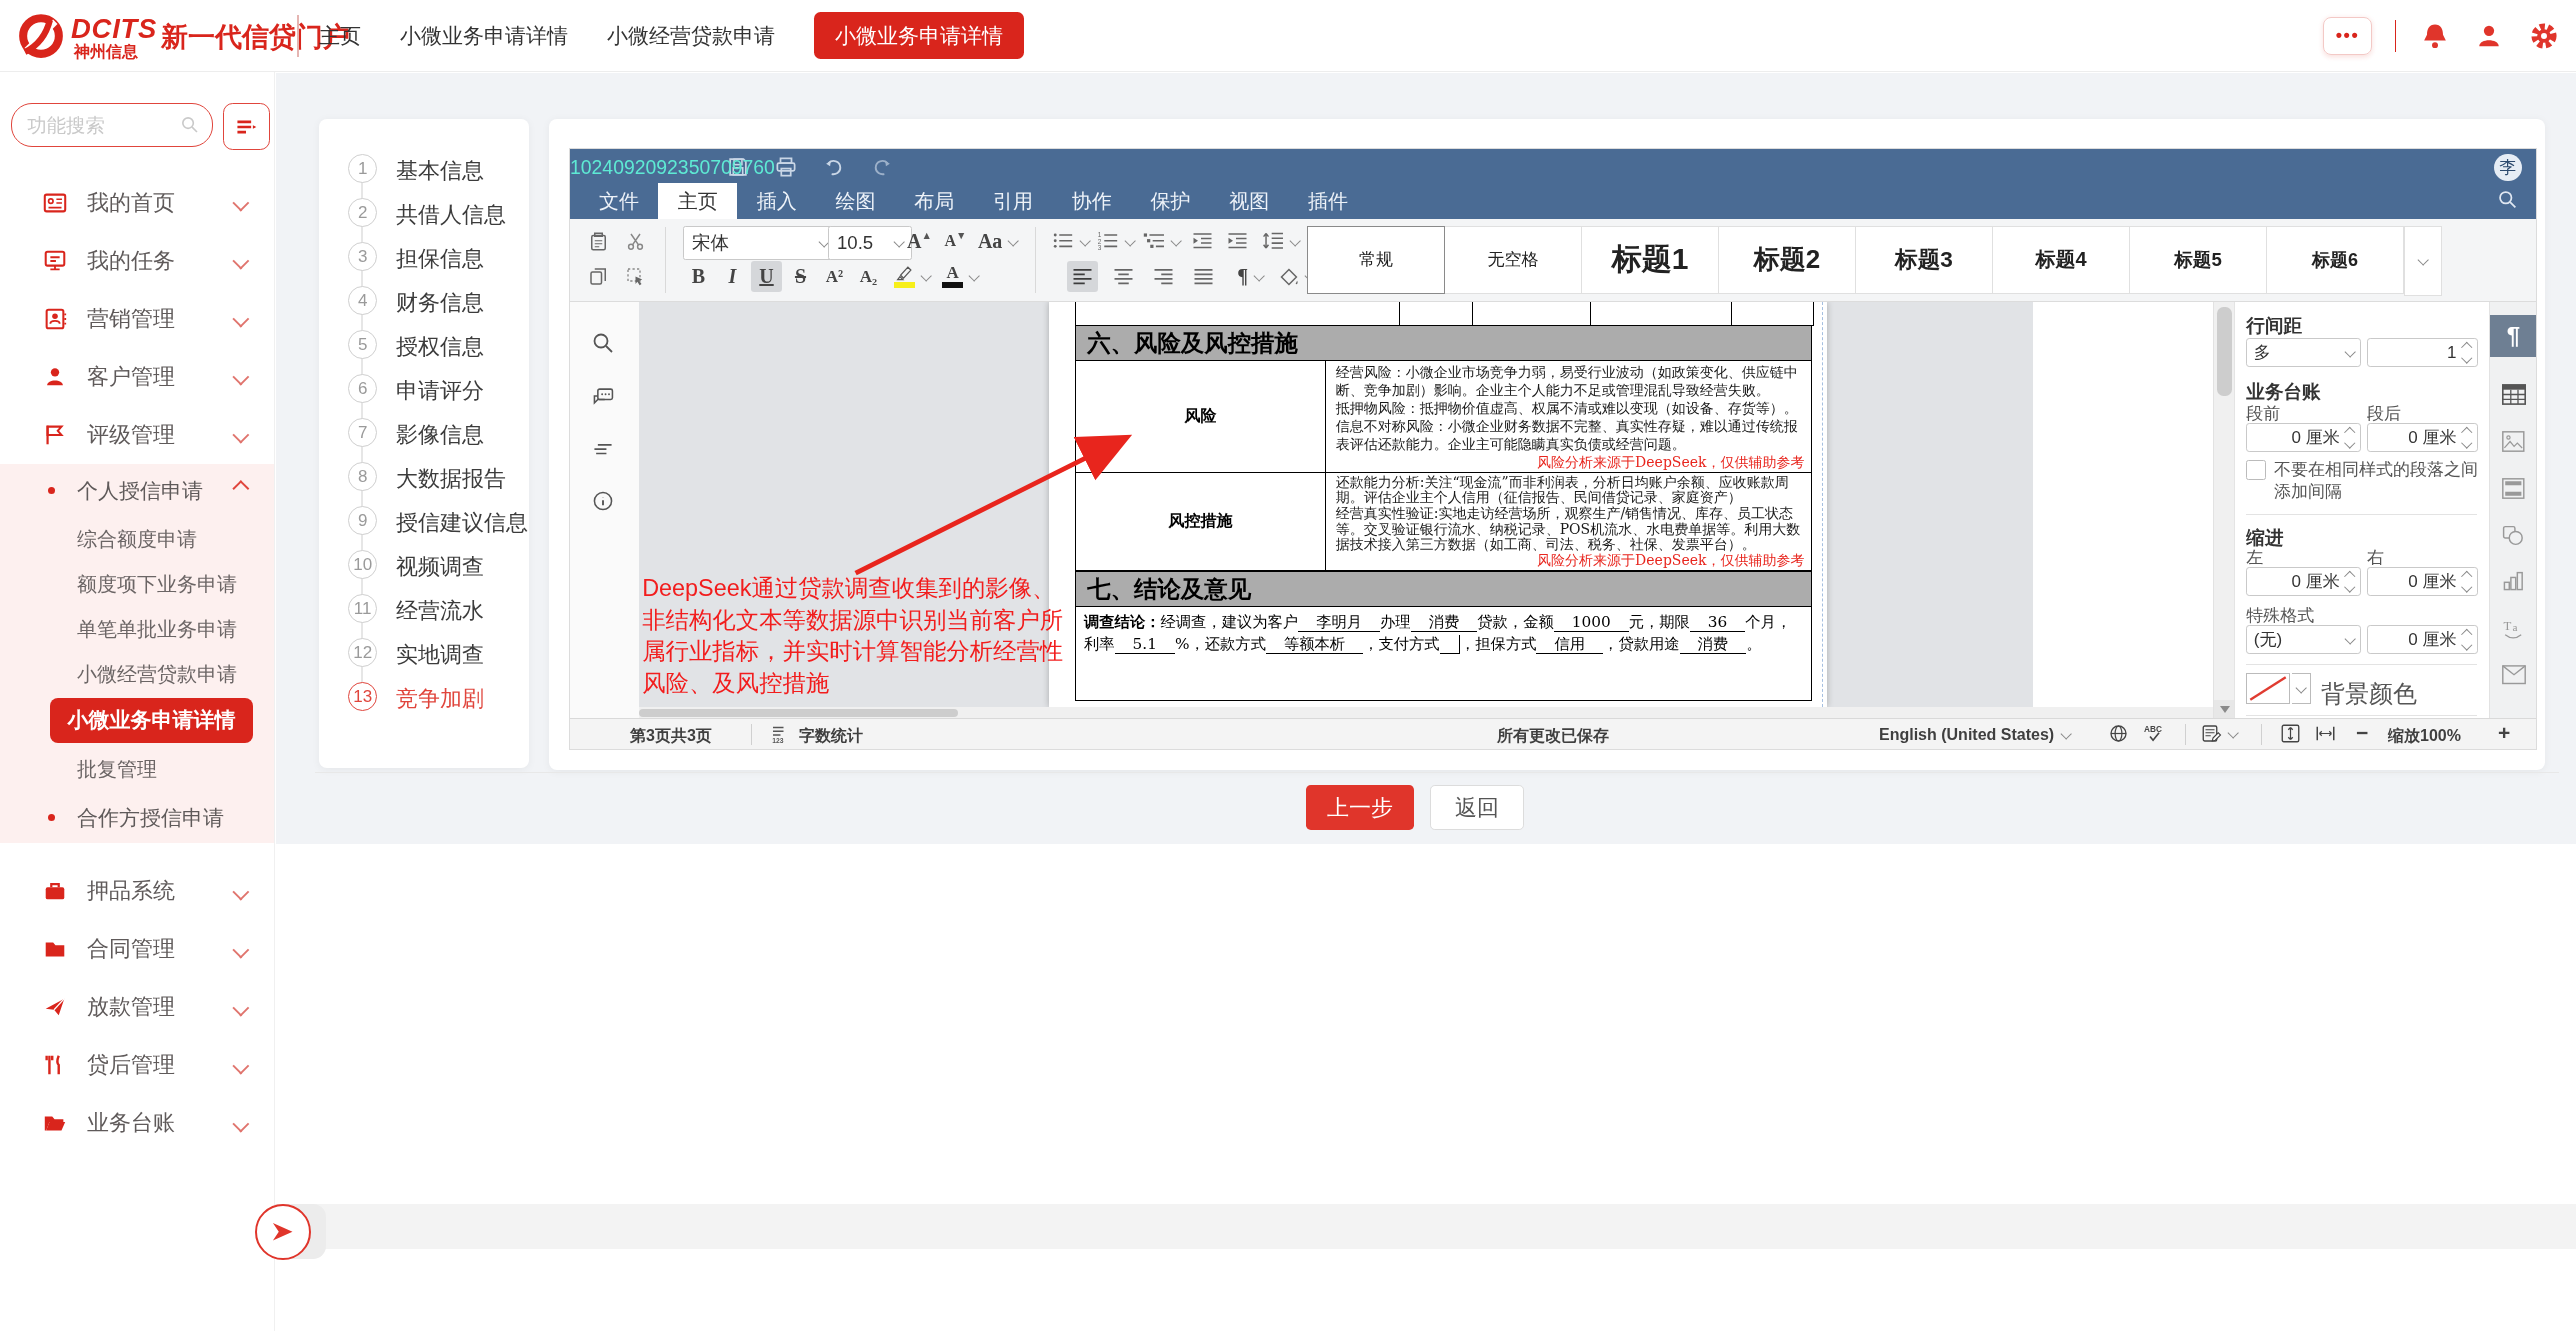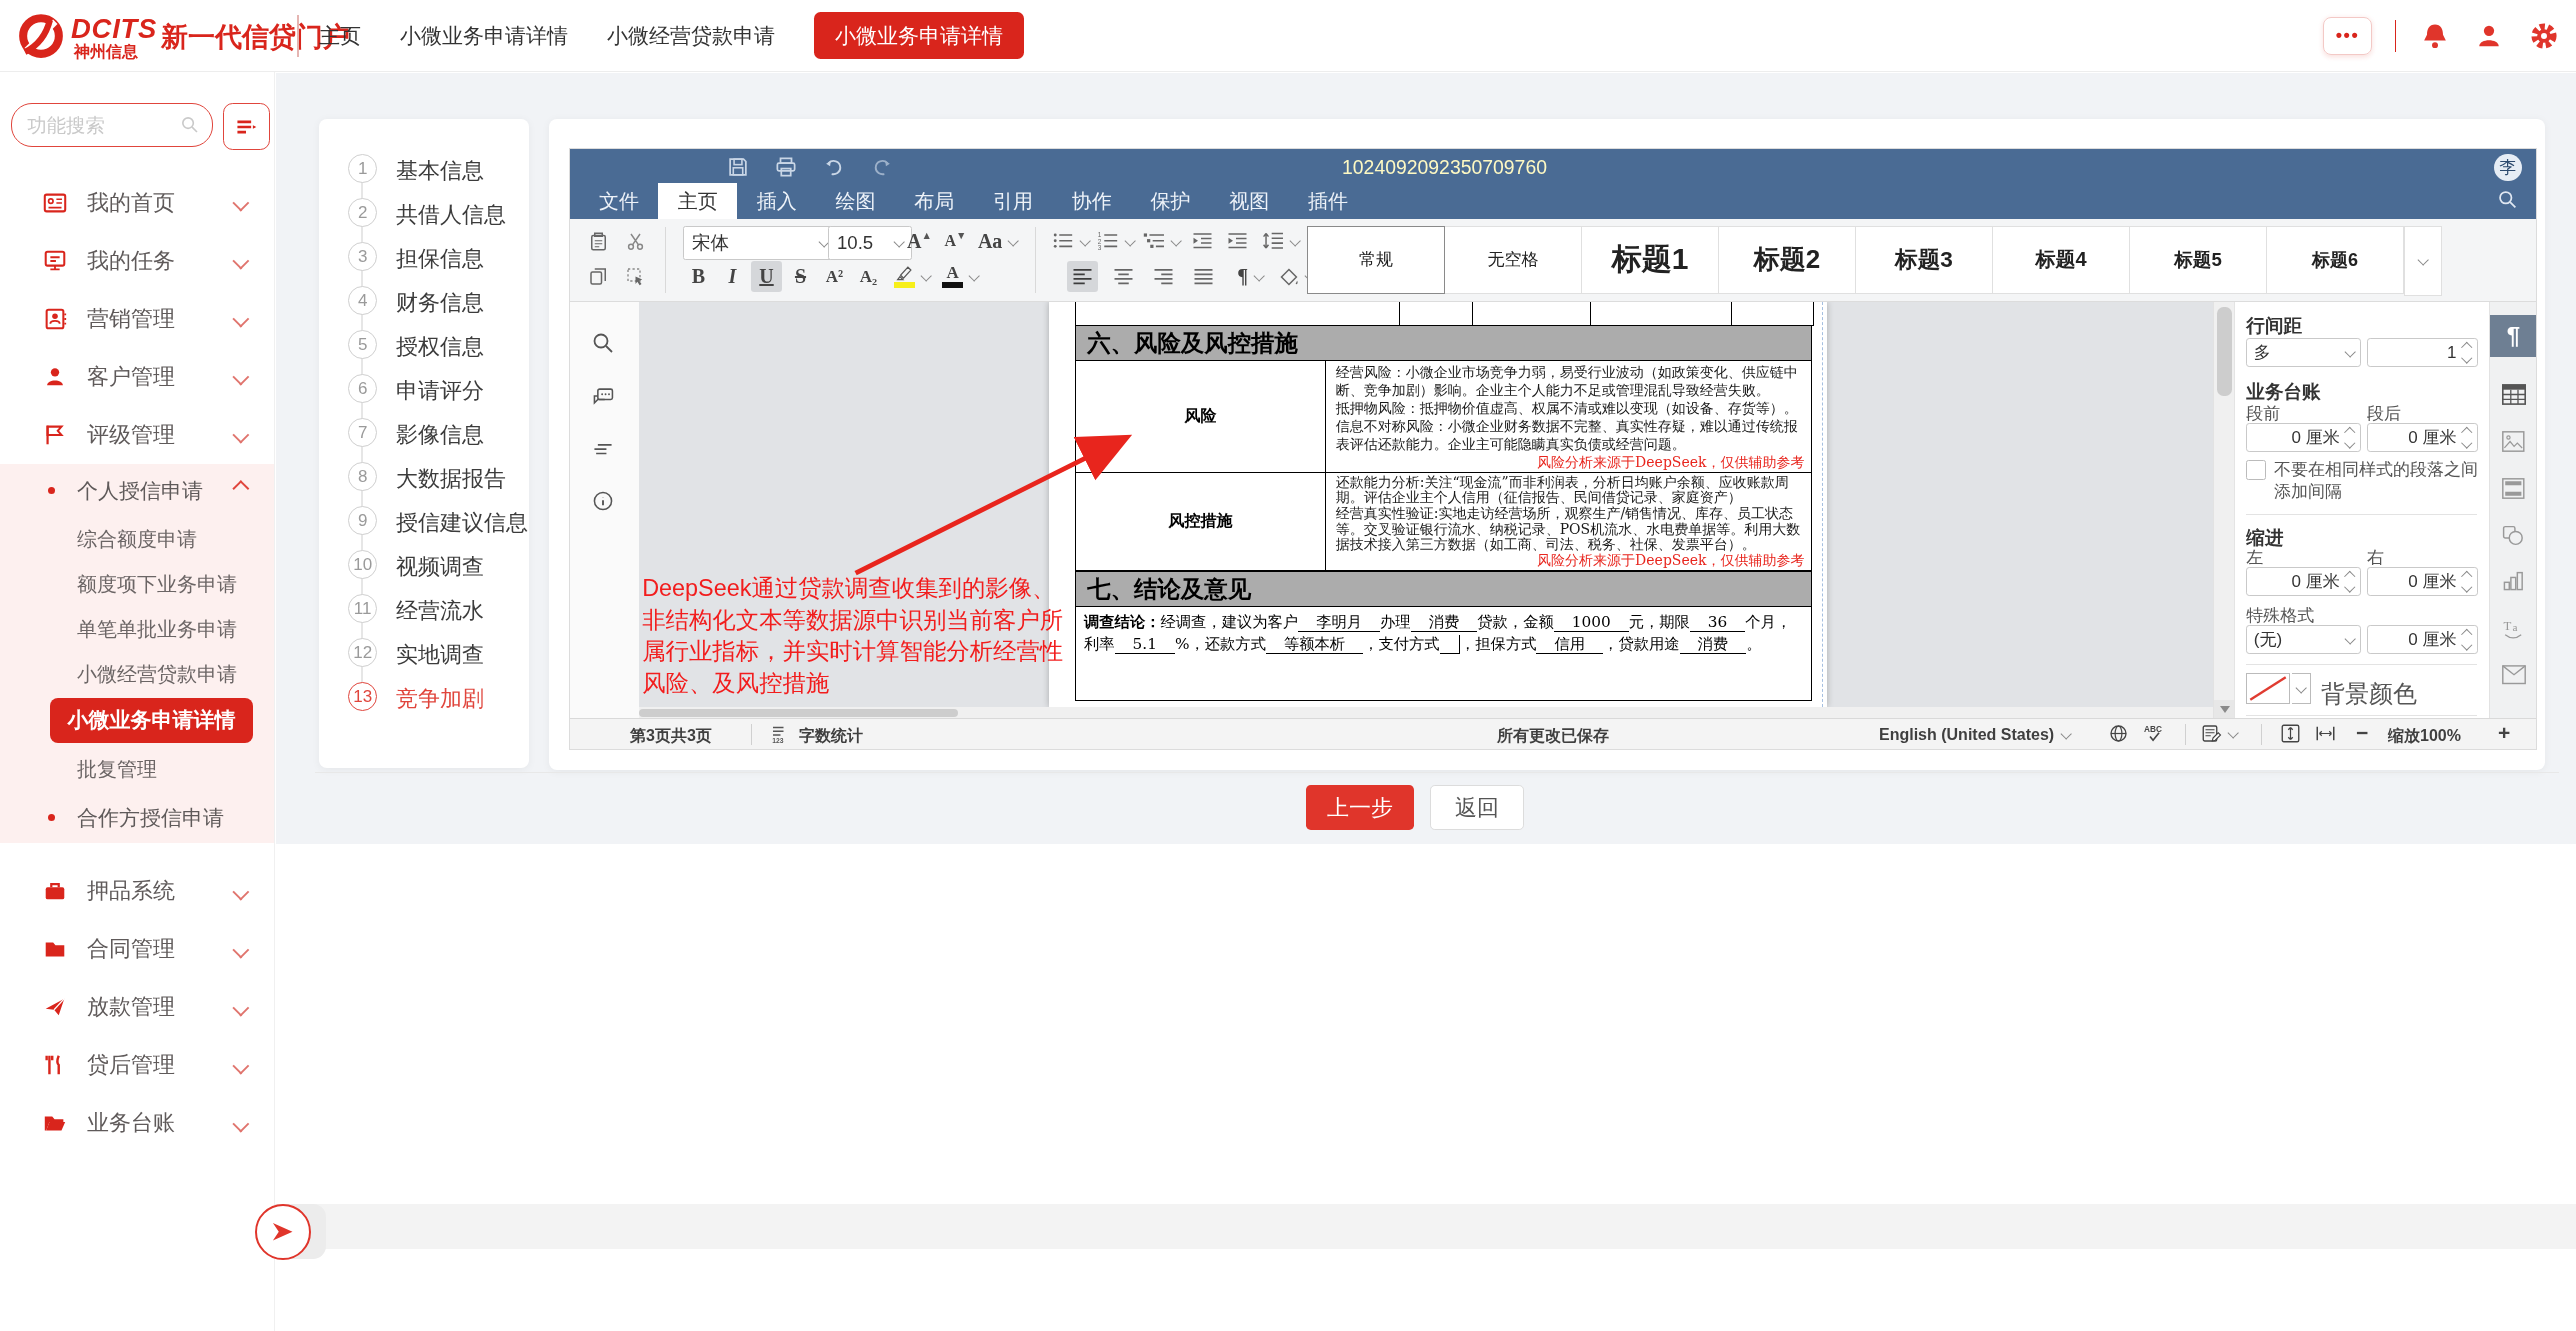--- a/index.html
+++ b/index.html
@@ -63,21 +63,21 @@
   .step-row.active .step-circ{border-color:#e0453c;color:#e0453c;}
   .step-row.active .step-label{color:#e0453c;}
 
   
   .editor-card{position:absolute;left:549px;top:119px;width:1996px;height:651px;background:#fff;border-radius:8px;box-shadow:0 1.6px 8px rgba(0,0,0,.05);}
   .editor{position:absolute;left:569px;top:148px;width:1966px;height:600px;border:0.8px solid #dcdcdc;background:#fff;overflow:hidden;}
 
   
   .ed-titlebar{position:absolute;left:0;top:0;width:1966px;height:70px;background:#4a6b94;}
   .ed-quick{position:absolute;left:157px;top:7.3px;display:flex;gap:26px;align-items:center;color:#c9d6e6;}
-  .ed-docid{position:absolute;left:0;top:6.5px;width:1749px;text-align:center;color:#fef9c3;font-size:19.4px;}
+  .ed-docid{position:absolute;left:0;top:6.5px;width:1749px;color:#5eead4;font-size:19.4px;}
   .ed-menu{position:absolute;left:9.7px;bottom:0;display:flex;}
   .ed-menu .mt{height:36px;line-height:36px;padding:0 19.4px;color:#eef3f9;font-size:20px;}
   .ed-menu .mt.active{background:#fff;color:#333;}
   .ed-avatar{position:absolute;right:14.5px;top:4.8px;width:27.4px;height:27.4px;border-radius:50%;background:#e6edf5;color:#2c4a6e;font-size:17px;display:flex;align-items:center;justify-content:center;}
   .ed-search{position:absolute;right:18px;top:40px;}
 
   
   .ed-toolbar{position:absolute;left:0;top:70px;width:1966px;height:82px;background:#f4f5f6;border-bottom:0.8px solid #dcdcdc;}
   .tsep{position:absolute;top:8px;width:0.8px;height:66px;background:#d9d9d9;}
   .tbtn{position:absolute;width:31px;height:31px;display:flex;align-items:center;justify-content:center;color:#555;border-radius:3.2px;}
@@ -86,21 +86,21 @@
   .tsel{position:absolute;height:32px;background:#fff;border:0.8px solid #c9c9c9;border-radius:2.4px;display:flex;align-items:center;justify-content:space-between;padding:0 8px;font-size:18.6px;color:#333;}
   .mini-cv{width:7.3px;height:7.3px;border-right:1.6px solid #888;border-bottom:1.6px solid #888;transform:rotate(45deg);margin-left:6.5px;}
   .style-gallery{position:absolute;left:737px;top:6.5px;display:flex;height:68px;}
   .style-box{width:136px;background:#fff;border:0.8px solid #e0e0e0;border-left:none;display:flex;align-items:center;justify-content:center;color:#222;}
   .style-box:first-child{border-left:0.8px solid #999;border:1.6px solid #8a8a8a;}
   .gal-chev{position:absolute;left:1834px;top:6.5px;width:36px;height:68px;background:#fff;border:0.8px solid #e0e0e0;display:flex;align-items:center;justify-content:center;}
 
   
   .ed-left{position:absolute;left:0;top:153px;width:69px;height:417px;background:#fafafa;border-right:0.8px solid #ececec;}
   .ed-left .li{position:absolute;left:21px;color:#555;}
-  .ed-canvas{position:absolute;left:69px;top:153px;width:1574px;height:405px;background:#e1e3e6;overflow:hidden;}
+  .ed-canvas{position:absolute;left:69px;top:153px;width:1394px;height:405px;background:#e1e3e6;overflow:hidden;}
   .doc-page{position:absolute;left:410px;top:0;width:778px;height:405px;background:#fff;box-shadow:0 0 6.5px rgba(0,0,0,.25);}
   .guide{position:absolute;left:1183px;top:0;height:405px;border-left:1.6px dashed #8fb0d9;opacity:.8;}
 
   
   .doc-table{position:absolute;left:26px;top:0;width:739px;font-family:"DejaVu Serif",serif;}
   .partial-row{position:absolute;left:0;top:0;width:737px;height:22.6px;border:1.6px solid #000;border-top:none;}
   .pdiv{position:absolute;top:0;height:22.6px;width:0.8px;background:#000;}
   .sec-hdr{position:absolute;left:0;width:737px;height:36px;background:#acacac;border:1.6px solid #000;display:flex;align-items:center;font-size:23.4px;font-weight:bold;color:#000;padding-left:11.3px;box-sizing:border-box;}
   .trow{position:absolute;left:0;width:737px;border:1.6px solid #000;border-top:none;box-sizing:border-box;display:flex;}
   .tlabel{width:249px;border-right:1.6px solid #000;display:flex;align-items:center;justify-content:center;font-weight:bold;font-size:16px;color:#000;}

